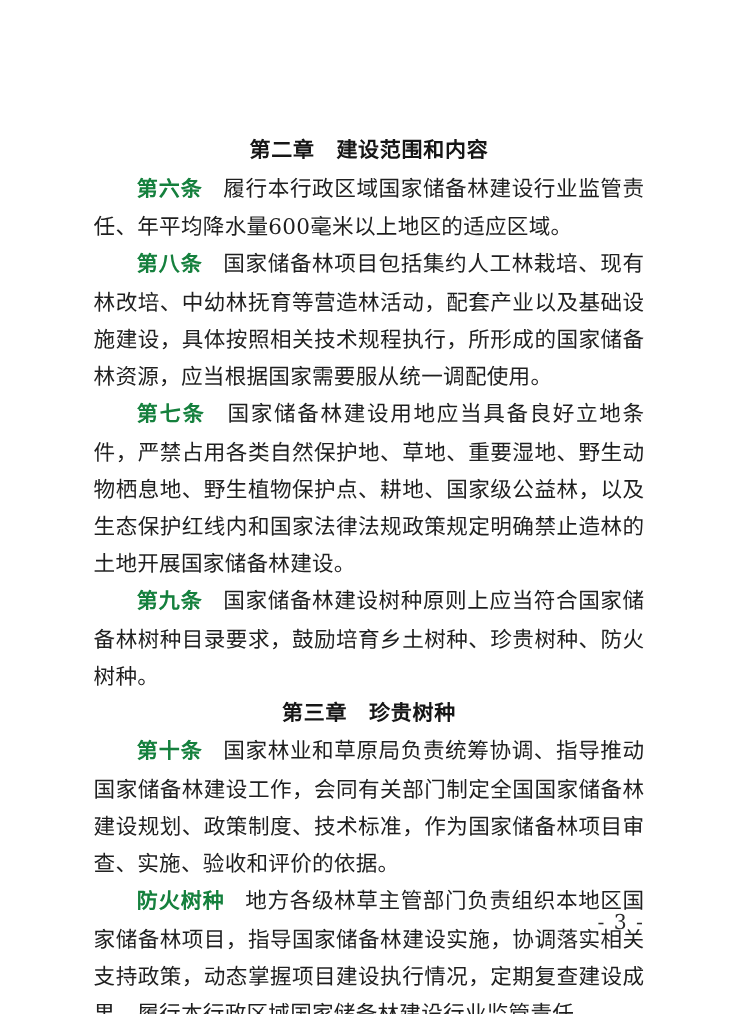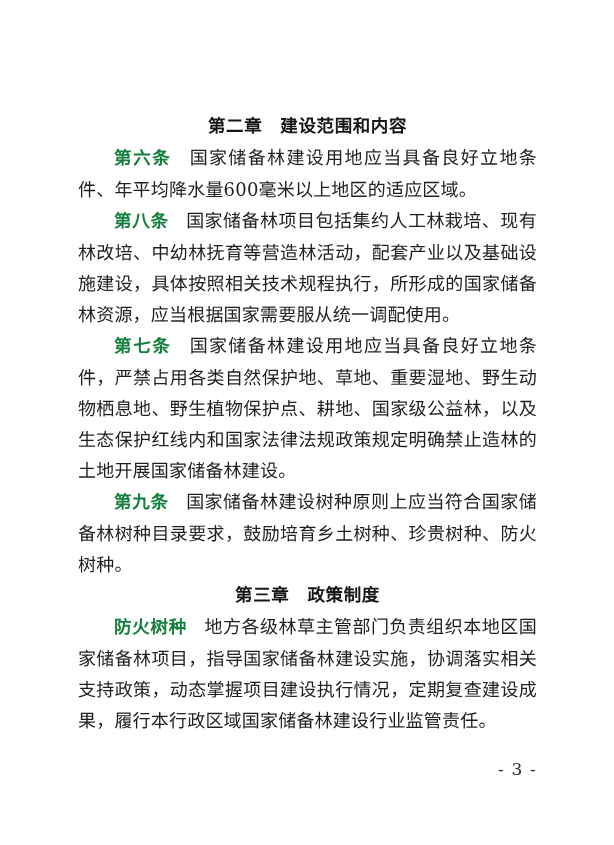--- a/index.html
+++ b/index.html
@@ -89,21 +89,22 @@
     color: #2a2a2a;
     letter-spacing: 1.2px;
   }
 </style>
 </head>
 <body>
 
 <div class="page">
   <div class="content">
       <div class="chapter-heading">第二章　建设范围和内容</div>
-      <p class="article"><span class="article-label">第六条</span><span class="label-gap"></span><span class="article-body">国家储备林建设用地应当具备良好立地条件、年平均降水量600毫米以上地区的适应区域。</span></p>
+      <p class="article"><span class="article-label">第六条</span><span class="label-gap"></span><span class="article-body">履行本行政区域国家储备林建设行业监管责任、年平均降水量600毫米以上地区的适应区域。</span></p>
       <p class="article"><span class="article-label">第八条</span><span class="label-gap"></span><span class="article-body">国家储备林项目包括集约人工林栽培、现有林改培、中幼林抚育等营造林活动，配套产业以及基础设施建设，具体按照相关技术规程执行，所形成的国家储备林资源，应当根据国家需要服从统一调配使用。</span></p>
       <p class="article"><span class="article-label">第七条</span><span class="label-gap"></span><span class="article-body">国家储备林建设用地应当具备良好立地条件，严禁占用各类自然保护地、草地、重要湿地、野生动物栖息地、野生植物保护点、耕地、国家级公益林，以及生态保护红线内和国家法律法规政策规定明确禁止造林的土地开展国家储备林建设。</span></p>
       <p class="article"><span class="article-label">第九条</span><span class="label-gap"></span><span class="article-body">国家储备林建设树种原则上应当符合国家储备林树种目录要求，鼓励培育乡土树种、珍贵树种、防火树种。</span></p>
-      <div class="chapter-heading">第三章　政策制度</div>
+      <div class="chapter-heading">第三章　珍贵树种</div>
+      <p class="article"><span class="article-label">第十条</span><span class="label-gap"></span><span class="article-body">国家林业和草原局负责统筹协调、指导推动国家储备林建设工作，会同有关部门制定全国国家储备林建设规划、政策制度、技术标准，作为国家储备林项目审查、实施、验收和评价的依据。</span></p>
       <p class="article"><span class="article-label">防火树种</span><span class="label-gap"></span><span class="article-body">地方各级林草主管部门负责组织本地区国家储备林项目，指导国家储备林建设实施，协调落实相关支持政策，动态掌握项目建设执行情况，定期复查建设成果，履行本行政区域国家储备林建设行业监管责任。</span></p>
     </div>
   <div class="page-footer">- 3 -</div>
 </div>
 
 </body></html>

